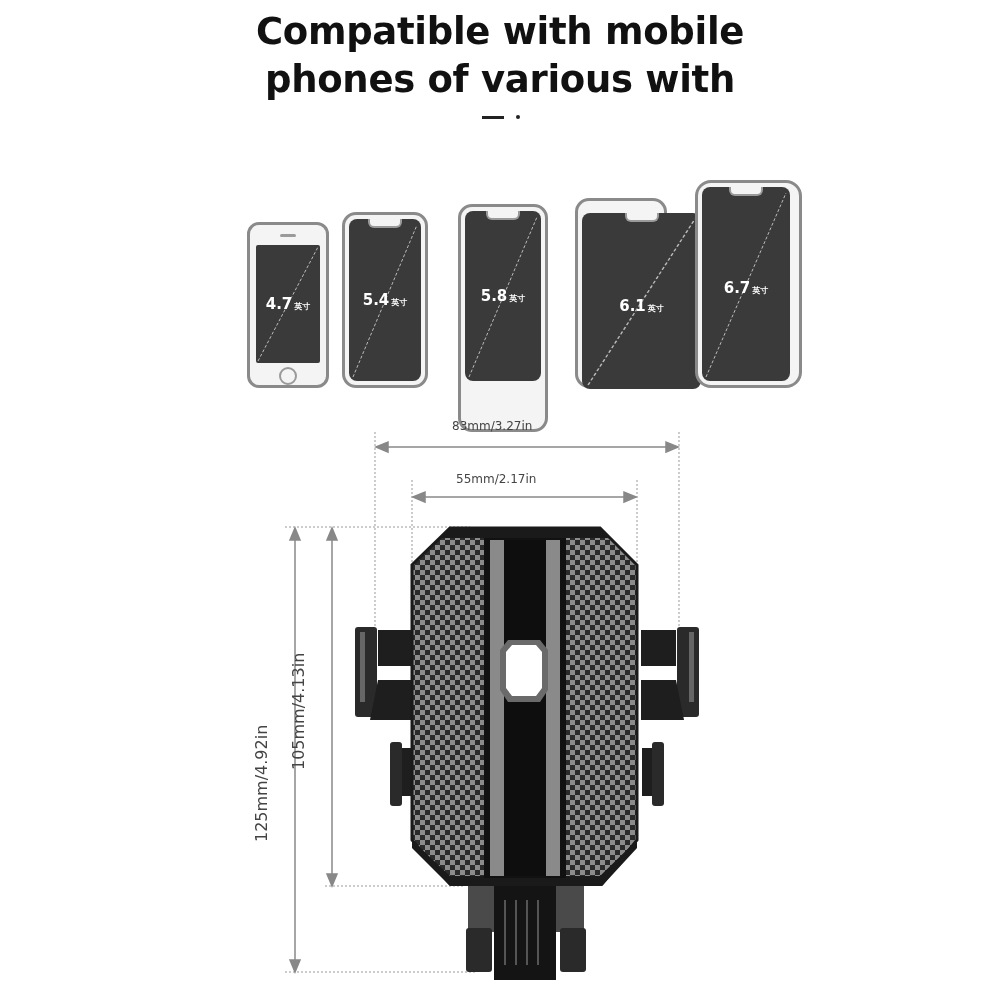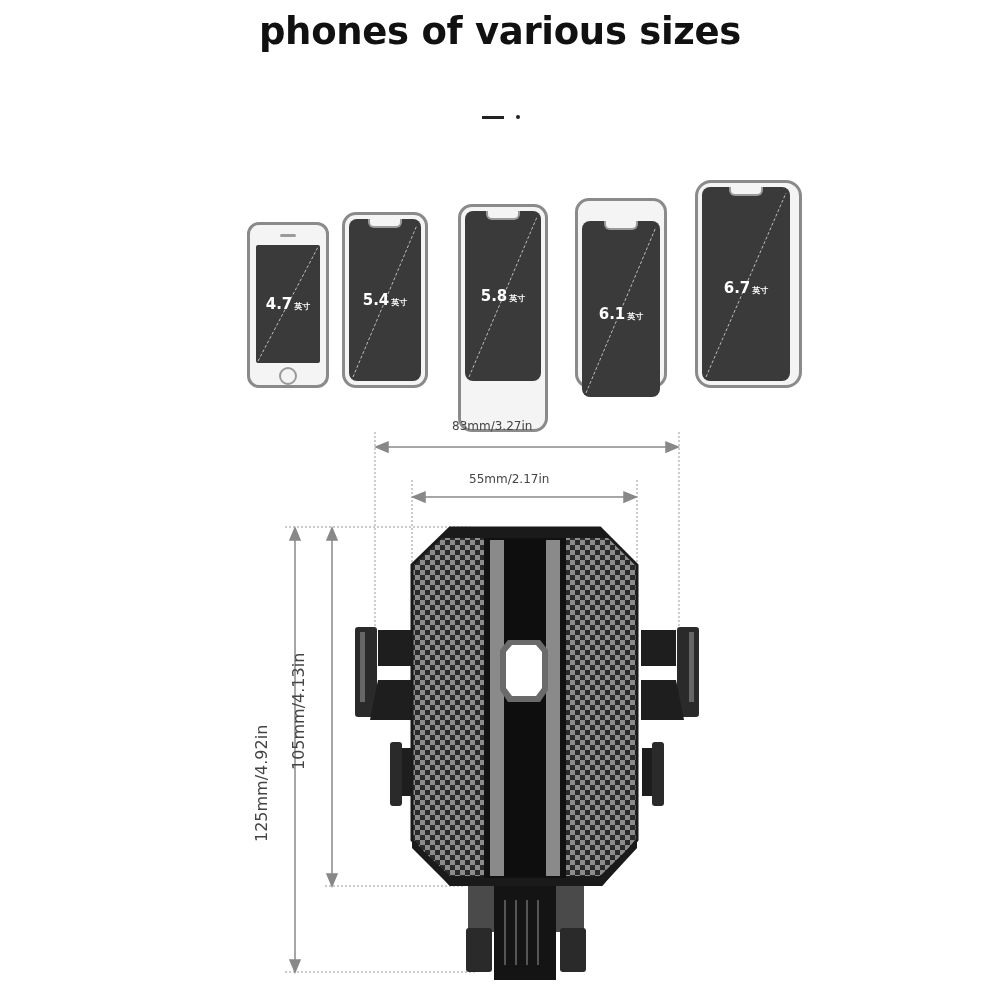--- a/index.html
+++ b/index.html
@@ -58,21 +58,22 @@
       position: absolute; color: #444; font-size: 16px;
       transform-origin: left top; transform: rotate(-90deg);
       white-space: nowrap;
     }
     svg.overlay { position: absolute; left: 0; top: 0; }
   </style>
 </head>
 <body>
 
 <div class="title">
-  <div>phones of various sizes</div>
+  <div>Compatible with mobile</div>
+  <div>phones of various with</div>
 </div>
 <div class="title-dash"></div>
 <div class="title-dot"></div>
 
 <div class="phone" style="left:235px;top:222px;width:82px;height:166px;border-radius:12px;margin-left:12px;">
   <div class="speaker" style="top:9px;"></div>
   <div class="screen" style="left:6px;top:20px;width:64px;height:118px;border-radius:2px;">
     <svg class="diag" viewBox="0 0 64 118" preserveAspectRatio="none">
         <line x1="2" y1="116" x2="62" y2="2" stroke="#bbb" stroke-width="1" stroke-dasharray="3,2"></line>
       </svg>
@@ -95,21 +96,21 @@
   <div class="screen" style="left:4px;top:4px;width:76px;height:170px;">
     <div class="notch"></div>
     <svg class="diag" viewBox="0 0 76 170" preserveAspectRatio="none">
         <line x1="4" y1="166" x2="72" y2="6" stroke="#bbb" stroke-width="1" stroke-dasharray="3,2"></line>
       </svg>
     <div class="size-label" style="top:76px;"><span>5.8</span><span class="unit">英寸</span></div>
   </div>
 </div>
 
 <div class="phone" style="left:575px;top:198px;width:92px;height:190px;border-radius:14px;">
-  <div class="screen" style="left:4px;top:20px;width:78px;height:176px;">
+  <div class="screen" style="left:4px;top:12px;width:78px;height:176px;padding-left:41px;">
     <div class="notch"></div>
     <svg class="diag" viewBox="0 0 78 176" preserveAspectRatio="none">
         <line x1="4" y1="172" x2="74" y2="6" stroke="#bbb" stroke-width="1" stroke-dasharray="3,2"></line>
       </svg>
     <div class="size-label" style="top:84px;"><span>6.1</span><span class="unit">英寸</span></div>
   </div>
 </div>
 
 <div class="phone" style="left:695px;top:180px;width:107px;height:208px;border-radius:16px;">
   <div class="screen" style="left:4px;top:4px;width:88px;height:194px;">
@@ -196,15 +197,15 @@
     <g stroke="#555" stroke-width="2">
       <line x1="505" y1="900" x2="505" y2="965"></line>
       <line x1="516" y1="900" x2="516" y2="965"></line>
       <line x1="527" y1="900" x2="527" y2="965"></line>
       <line x1="538" y1="900" x2="538" y2="965"></line>
     </g>
   </g>
 </svg>
 
 <div class="dim-label" style="left:452px;top:419px;">83mm/3.27in</div>
-<div class="dim-label" style="left:469px;top:472px;text-align:right;">55mm/2.17in</div>
+<div class="dim-label" style="left:456px;top:472px;text-align:right;">55mm/2.17in</div>
 <div class="vlabel" style="left:252px;top:842px;">125mm/4.92in</div>
 <div class="vlabel" style="left:289px;top:770px;">105mm/4.13in</div>
 
 </body></html>

